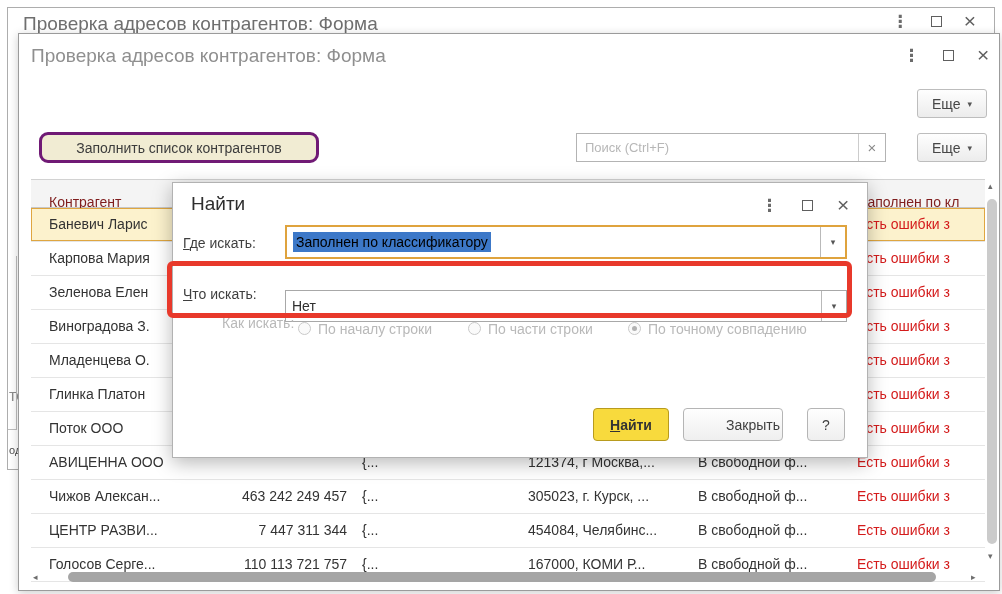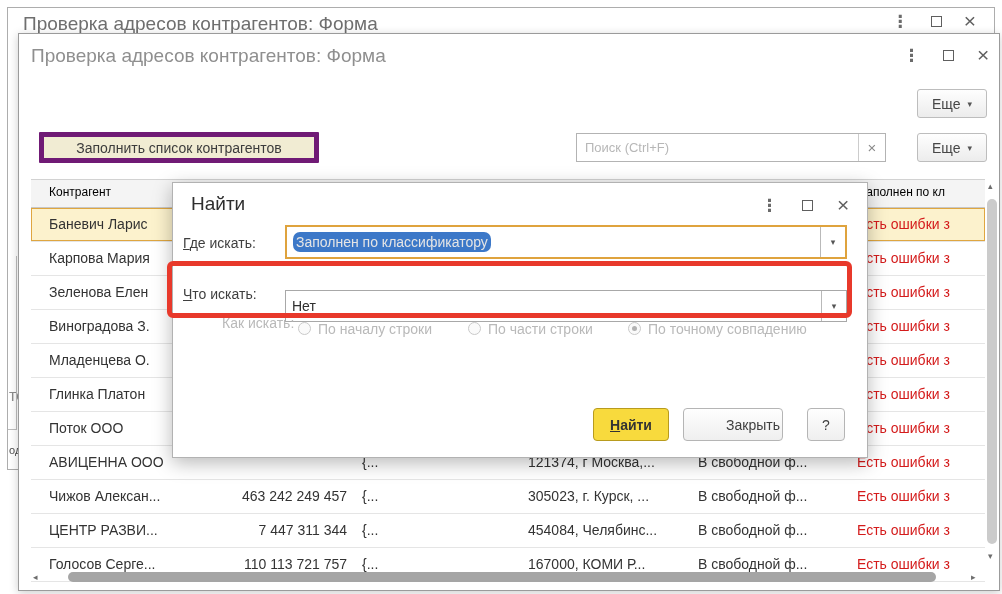--- a/index.html
+++ b/index.html
@@ -35,37 +35,37 @@
   .fg-title{position:absolute;left:12px;top:11px;font-size:19px;color:#8f8f8f;white-space:nowrap;}
   .fg-controls{position:absolute;left:884px;top:13px;display:flex;gap:23px;align-items:center;}
   .btn-more{
     position:absolute;width:70px;height:29px;display:flex;align-items:center;justify-content:center;gap:7px;
     background:linear-gradient(#fefefe,#ececec);border:1px solid #bdbdbd;border-radius:3px;
     font-size:14px;color:#474747;box-sizing:border-box;
   }
   .dd-arrow{font-size:9px;color:#555;}
   .btn-fill{
     position:absolute;left:20px;top:98px;width:280px;height:31px;
-    background:#f1ecd3;border:5px solid #701a75;border-radius:1px;
+    background:#f1ecd3;border:3px solid #701a75;border-radius:9px;
     font-size:14px;color:#3c3c3c;display:flex;align-items:center;justify-content:center;box-sizing:border-box;
   }
   .search{
     position:absolute;left:557px;top:99px;width:310px;height:29px;
     border:1px solid #b3b3b3;background:#fff;display:flex;box-sizing:border-box;
   }
   .search input{flex:1;border:0;outline:0;padding:0 8px;font-size:13px;color:#333;font-family:inherit;min-width:0;background:transparent;}
   .search input::placeholder{color:#b7b7b7;}
   .search-clear{width:26px;border-left:1px solid #cccccc;display:flex;align-items:center;justify-content:center;color:#8a8a8a;font-size:15px;}
   
   .table{position:absolute;left:12px;top:145px;width:954px;height:421px;overflow:hidden;box-sizing:border-box;}
   .thead{
     position:absolute;left:0;top:0;width:100%;height:29px;background:#f4f4f4;
     border-top:1px solid #d2d2d2;border-bottom:1px solid #c7c7c7;box-sizing:border-box;
   }
-  .th{position:absolute;top:5px;font-size:12px;color:#000000;white-space:nowrap;}
+  .th{position:absolute;top:14px;font-size:14px;color:#7f1d1d;white-space:nowrap;}
   .th-div{position:absolute;top:3px;width:1px;height:23px;background:#d9d9d9;}
   .tbody{position:absolute;left:0;top:29px;width:100%;height:392px;}
   .trow{position:relative;width:100%;height:34px;border-bottom:1px solid #e5e5e5;box-sizing:border-box;}
   .trow.sel{background:#fcf2cd;box-shadow:inset 0 0 0 1px #dfa640;}
   .tcell{position:absolute;top:8px;font-size:14px;color:#333;white-space:nowrap;}
   .cell-name{left:18px;}
   .cell-inn{left:120px;width:196px;text-align:right;}
   .cell-brace{left:331px;}
   .cell-address{left:497px;}
   .cell-form{left:667px;}
@@ -87,21 +87,21 @@
   }
   .dlg-title{position:absolute;left:18px;top:10px;font-size:19px;color:#2e2e2e;}
   .dlg-controls{position:absolute;left:588px;top:14px;display:flex;gap:24px;align-items:center;}
   .dlg-label{position:absolute;font-size:14px;color:#3f3f3f;white-space:nowrap;}
   .dlg-label u{text-decoration:underline;}
   .combo{position:absolute;display:flex;background:#fff;box-sizing:border-box;}
   .combo-text{flex:1;display:flex;align-items:center;padding-left:6px;font-size:14px;color:#2f2f2f;overflow:hidden;white-space:nowrap;}
   .combo-btn{width:24px;border-left:1px solid #b9b9b9;display:flex;align-items:center;justify-content:center;}
   .combo1{left:112px;top:42px;width:562px;height:34px;border:2px solid #dfa33d;}
   .combo2{left:112px;top:93px;width:562px;height:32px;border:1px solid #a8a8a8;margin-top:14px;}
-  .sel-text{background:#3c78c8;color:#e5e5e5;padding:2px 3px;border-radius:7px;}
+  .sel-text{background:#3c78c8;color:#000000;padding:2px 3px;}
   .gray{color:#b9b9b9;}
   .radio{position:absolute;width:13px;height:13px;border:1px solid #c9c9c9;border-radius:50%;background:#fafafa;box-sizing:border-box;}
   .radio.on::after{content:"";position:absolute;left:3px;top:3px;width:5px;height:5px;border-radius:50%;background:#b2b2b2;}
   .dlg-btn{
     position:absolute;top:225px;height:33px;display:flex;align-items:center;justify-content:center;
     border-radius:4px;font-size:14px;box-sizing:border-box;
   }
   .btn-find{left:420px;width:76px;background:#f8da3d;border:1px solid #b89b1e;color:#333;font-weight:bold;}
   .btn-find u{text-decoration:underline;}
   .btn-plain{background:linear-gradient(#fefefe,#efefef);border:1px solid #b5b5b5;color:#3f3f3f;}

